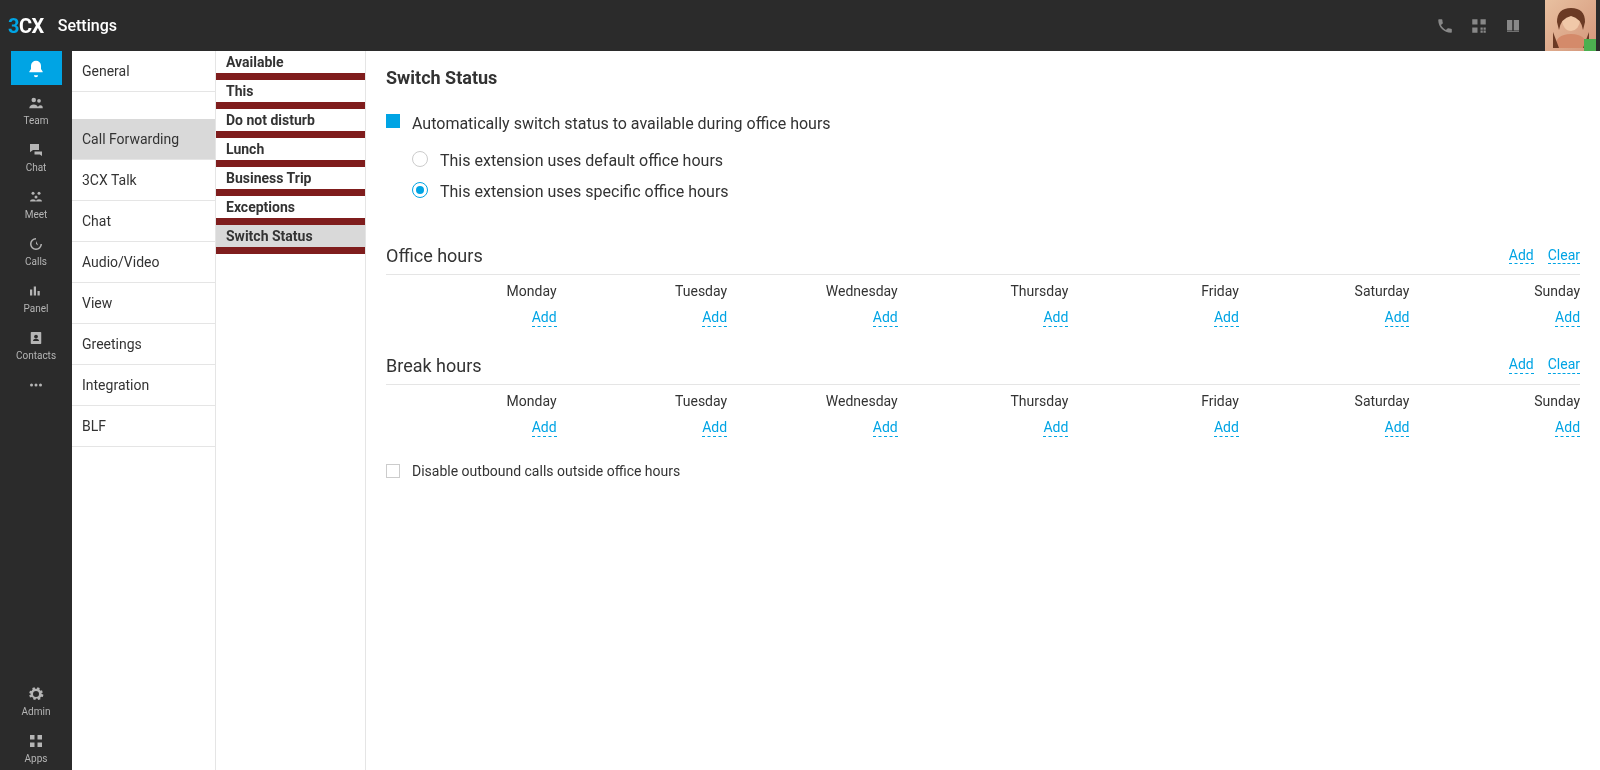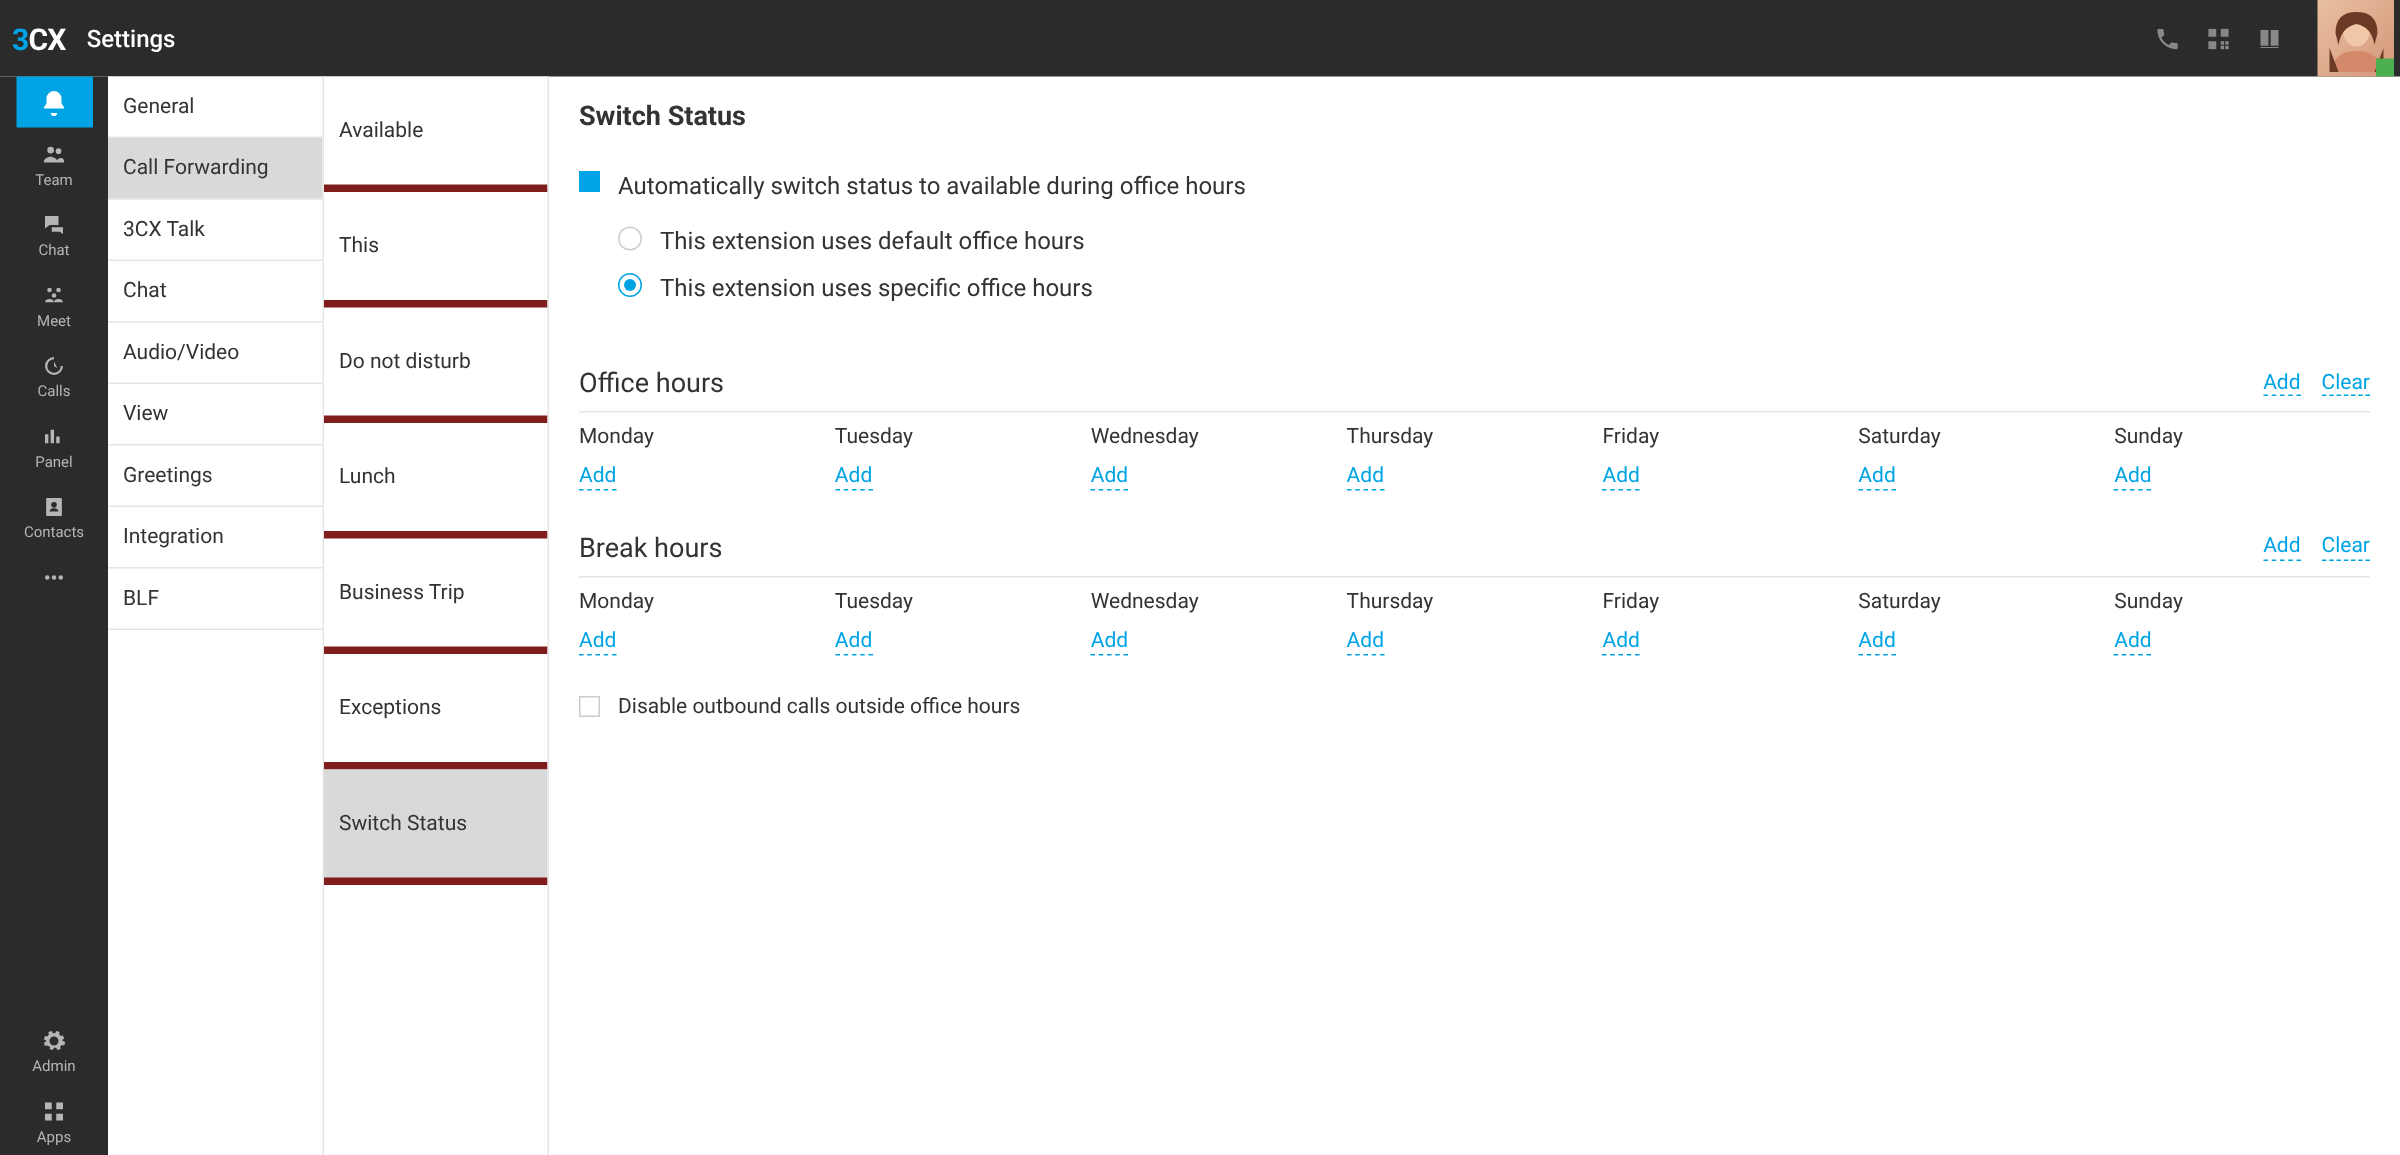--- a/index.html
+++ b/index.html
@@ -128,35 +128,37 @@
   }
   .settings-nav-item {
     padding: 12px 10px;
     border-bottom: 1px solid #e5e5e5;
     cursor: pointer;
     font-size: 14px;
     color: #333;
   }
   .settings-nav-item.active {
     background: #d9d9d9;
+    margin-top: 27px;
   }
 
   
   .status-nav {
     width: 150px;
     background: #fff;
     border-right: 1px solid #e5e5e5;
     overflow-y: auto;
   }
   .status-nav-item {
-    padding: 28px 10px;
-    border-bottom: 5px solid #7f1d1d;
+    padding: 3px 10px;
+    border-bottom: 7px solid #7f1d1d;
     cursor: pointer;
     font-size: 14px;
     color: #333;
+    font-weight: bold;
   }
   .status-nav-item.active {
     background: #d9d9d9;
   }
 
   
   .content {
     flex: 1;
     padding: 16px 20px;
     overflow-y: auto;
@@ -234,20 +236,21 @@
     line-height: 1.2;
   }
 
   .days-row {
     display: flex;
     margin-bottom: 22px;
   }
   .day-col {
     flex: 1;
     min-width: 0;
+    text-align: right;
   }
   .day-name {
     font-size: 14px;
     color: #333;
     margin-bottom: 10px;
   }
   .add-link {
     color: #00a4e4;
     font-size: 14px;
     cursor: pointer;

